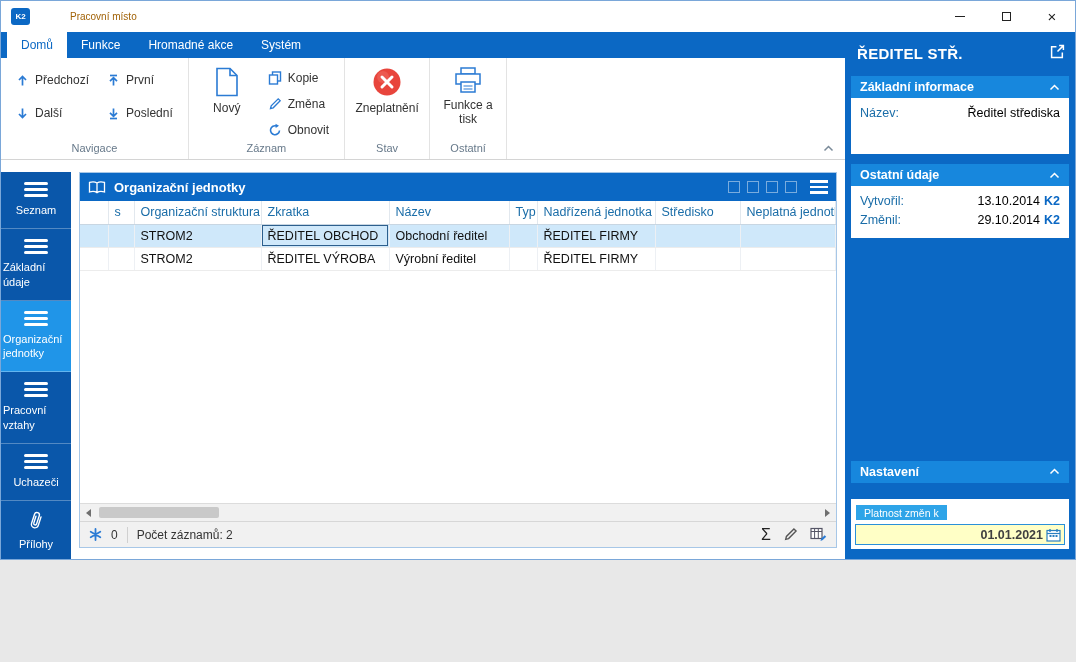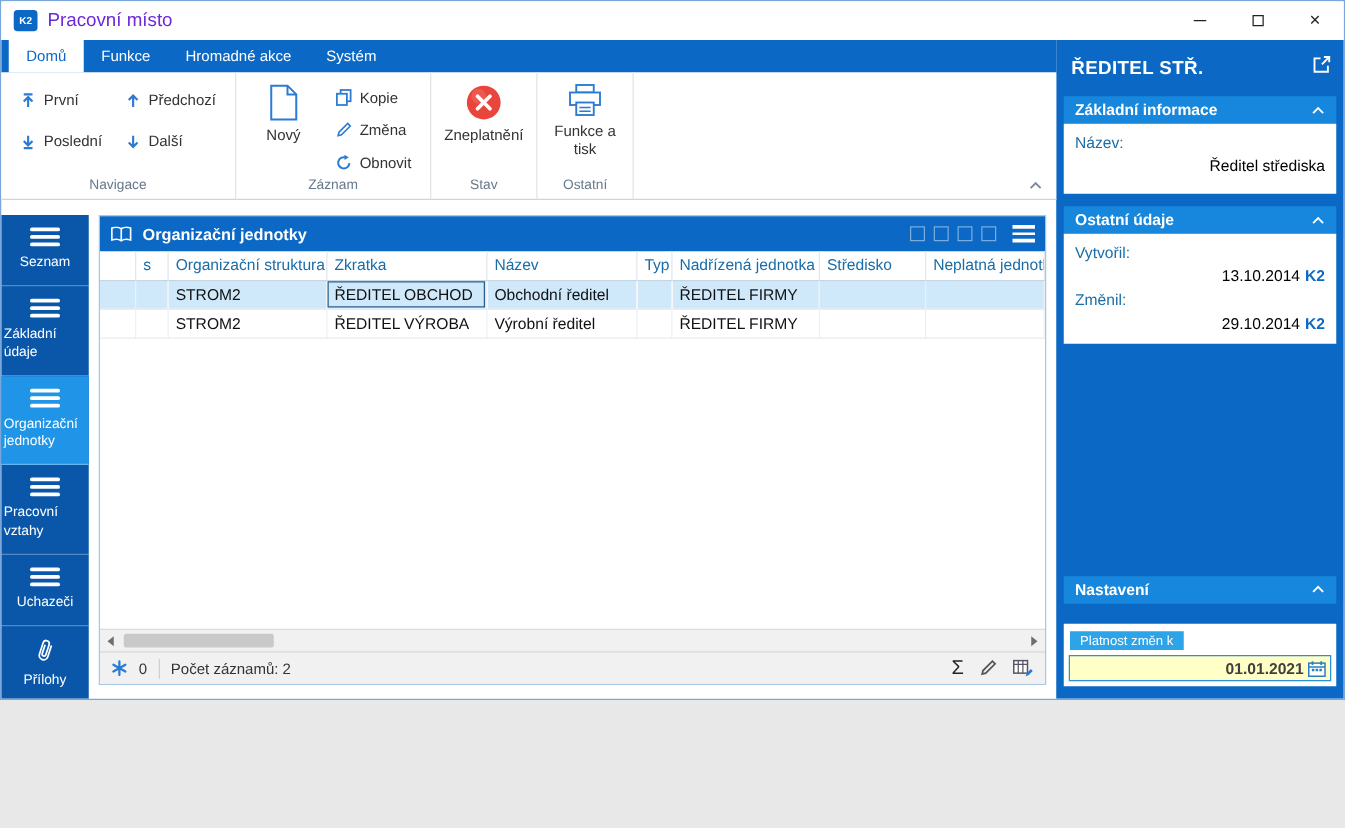--- a/index.html
+++ b/index.html
@@ -3,21 +3,21 @@
 <meta charset="utf-8">
 <style>
   * { box-sizing: border-box; margin: 0; padding: 0; }
   html,body { background:#e8e8e8; }
   body { font-family:"Liberation Sans", sans-serif; width:1076px; height:662px; }
   .window { width:1076px; height:560px; background:#fff; border:1px solid #7aa7d9; display:flex; flex-direction:column; overflow:hidden; }
 
   
   .titlebar { flex:0 0 31px; display:flex; align-items:center; background:#fff; }
   .app-icon { width:19px; height:17px; background:#0b68c4; border-radius:3px; color:#fff; font-size:8px; font-weight:bold; display:flex; align-items:center; justify-content:center; margin:0 8px 0 10px; }
-  .title { font-size:15px; color:#6d28d9; }
+  .title { font-size:10px; color:#a16207;margin-left:32px; }
   .win-controls { margin-left:auto; display:flex; height:31px; }
   .win-btn { width:46px; height:31px; display:flex; align-items:center; justify-content:center; }
   .glyph-min { width:10px; height:1px; background:#222; }
   .glyph-max { width:9px; height:9px; border:1px solid #222; }
   .glyph-close { font-size:15px; color:#222; line-height:1; }
 
   
   .app-body { flex:1; display:flex; min-height:0; }
   .left { width:844px; display:flex; flex-direction:column; min-height:0; }
 
@@ -79,21 +79,21 @@
   
   .panel { flex:1; background:#0b68c4; display:flex; flex-direction:column; padding:4px 6px 10px; min-height:0; }
   .panel-header { display:flex; align-items:center; padding:8px 4px 13px 6px; color:#fff; }
   .panel-title { font-size:15px; font-weight:bold; letter-spacing:.3px; }
   .panel-expand { margin-left:auto; cursor:default; }
   .psection-h { flex:0 0 22px; background:#1787dd; display:flex; align-items:center; padding:0 9px; color:#fff; font-size:12.5px; font-weight:bold; cursor:default; }
   .psection-h svg { margin-left:auto; }
   .pbox { background:#fff; padding:6px 9px; margin-bottom:10px; }
   .pbox.basic { min-height:56px; }
   .pbox.other { min-height:52px; }
-  .pfield { display:flex; font-size:12.5px; line-height:19px;flex-direction:column; }
+  .pfield { display:flex; font-size:12.5px; line-height:19px; }
   .plabel { color:#1a6da8; }
   .pvalue { margin-left:auto; color:#000; display:flex; gap:4px; }
   .k2 { color:#0b68c4; font-weight:bold; }
   .pspacer { flex:1; }
   .pbox.settings { padding:4px; margin-bottom:0;margin-top:16px; }
   .chip { display:inline-block; background:#2ea4e8; color:#fff; font-size:10.5px; padding:1.5px 8px; margin:1px 0 4px 1px; }
   .date-input { height:21px; background:#ffffc6; border:1px solid #2a90d9; display:flex; align-items:center; padding:0 3px 0 6px; }
   .date-value { flex:1; text-align:right; font-size:12.5px; font-weight:bold; color:#404040; padding-right:3px; }
 </style>
 </head>
@@ -127,45 +127,45 @@
         <div class="tab">Systém</div>
       </div>
 
       <div class="ribbon">
 
         <div class="rgroup">
           <div class="rgroup-buttons">
             <div class="nav-col">
               <div class="sbtn">
                 <svg width="13" height="13" viewBox="0 0 13 13">
+                    <path d="M6.5 11.5 V2.5 M3 6 L6.5 2.5 L10 6" stroke="#2b7bd4" stroke-width="1.7" fill="none"></path>
+                  </svg>
+                <span>Předchozí</span>
+              </div>
+              <div class="sbtn">
+                <svg width="13" height="13" viewBox="0 0 13 13">
+                    <path d="M6.5 1.5 V10.5 M3 7 L6.5 10.5 L10 7" stroke="#2b7bd4" stroke-width="1.7" fill="none"></path>
+                  </svg>
+                <span>Další</span>
+              </div>
+            </div>
+            <div class="nav-col">
+              <div class="sbtn">
+                <svg width="13" height="13" viewBox="0 0 13 13">
                     <path d="M3 1.5 H10" stroke="#2b7bd4" stroke-width="1.7" fill="none"></path>
                     <path d="M6.5 11.5 V4 M3 7.2 L6.5 3.7 L10 7.2" stroke="#2b7bd4" stroke-width="1.7" fill="none"></path>
                   </svg>
                 <span>První</span>
               </div>
               <div class="sbtn">
                 <svg width="13" height="13" viewBox="0 0 13 13">
                     <path d="M3 11.5 H10" stroke="#2b7bd4" stroke-width="1.7" fill="none"></path>
                     <path d="M6.5 1.5 V9 M3 5.8 L6.5 9.3 L10 5.8" stroke="#2b7bd4" stroke-width="1.7" fill="none"></path>
                   </svg>
                 <span>Poslední</span>
-              </div>
-            </div>
-            <div class="nav-col">
-              <div class="sbtn">
-                <svg width="13" height="13" viewBox="0 0 13 13">
-                    <path d="M6.5 11.5 V2.5 M3 6 L6.5 2.5 L10 6" stroke="#2b7bd4" stroke-width="1.7" fill="none"></path>
-                  </svg>
-                <span>Předchozí</span>
-              </div>
-              <div class="sbtn">
-                <svg width="13" height="13" viewBox="0 0 13 13">
-                    <path d="M6.5 1.5 V10.5 M3 7 L6.5 10.5 L10 7" stroke="#2b7bd4" stroke-width="1.7" fill="none"></path>
-                  </svg>
-                <span>Další</span>
               </div>
             </div>
           </div>
           <div class="rgroup-label">Navigace</div>
         </div>
 
         <div class="rgroup">
           <div class="rgroup-buttons">
             <div class="lbtn">
               <svg width="24" height="30" viewBox="0 0 24 30">

